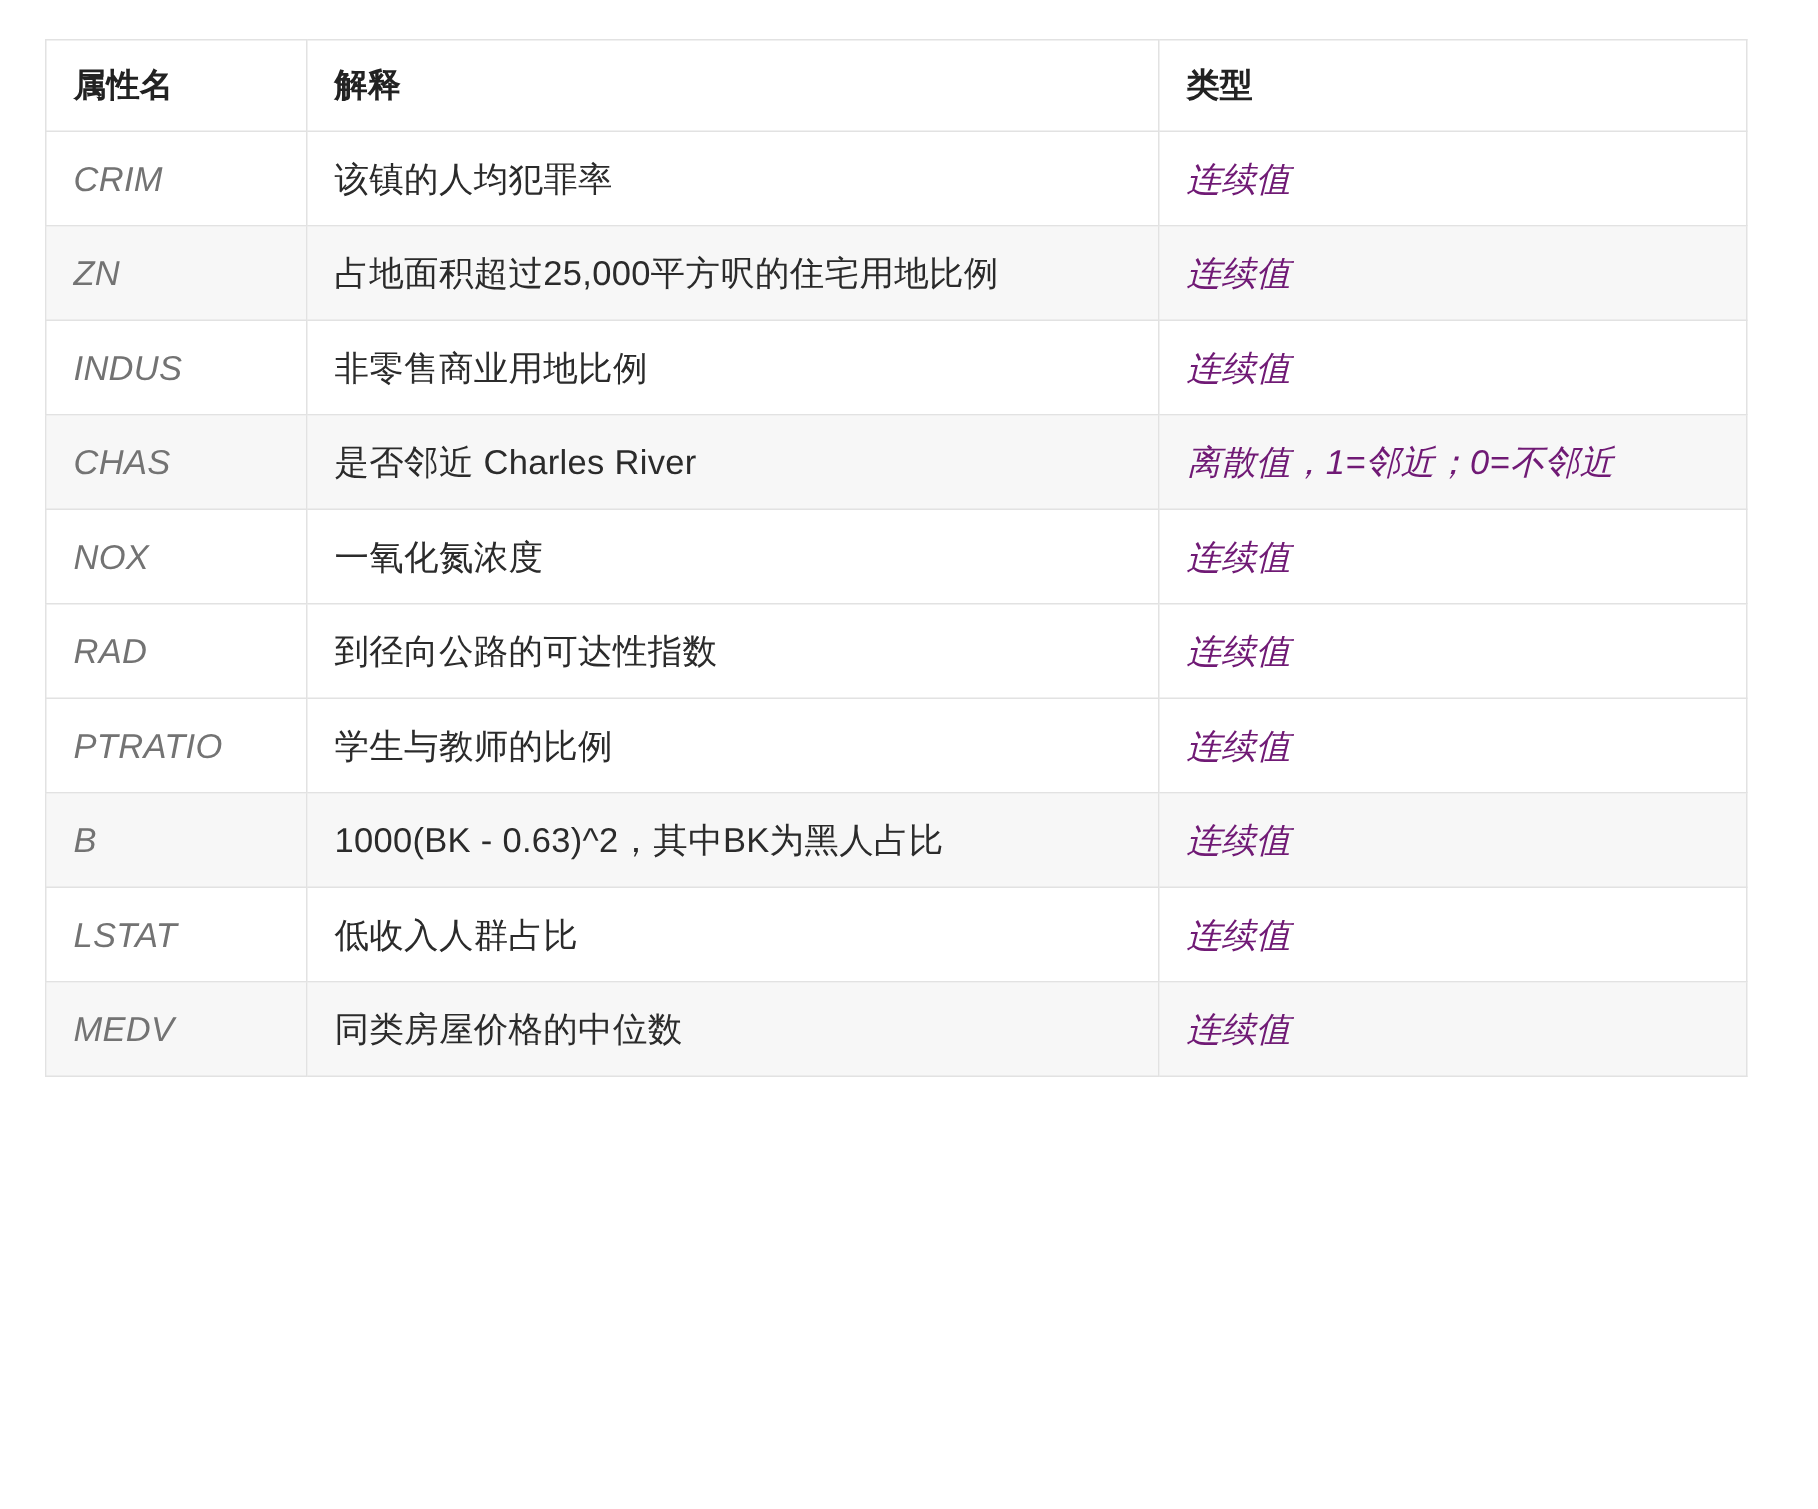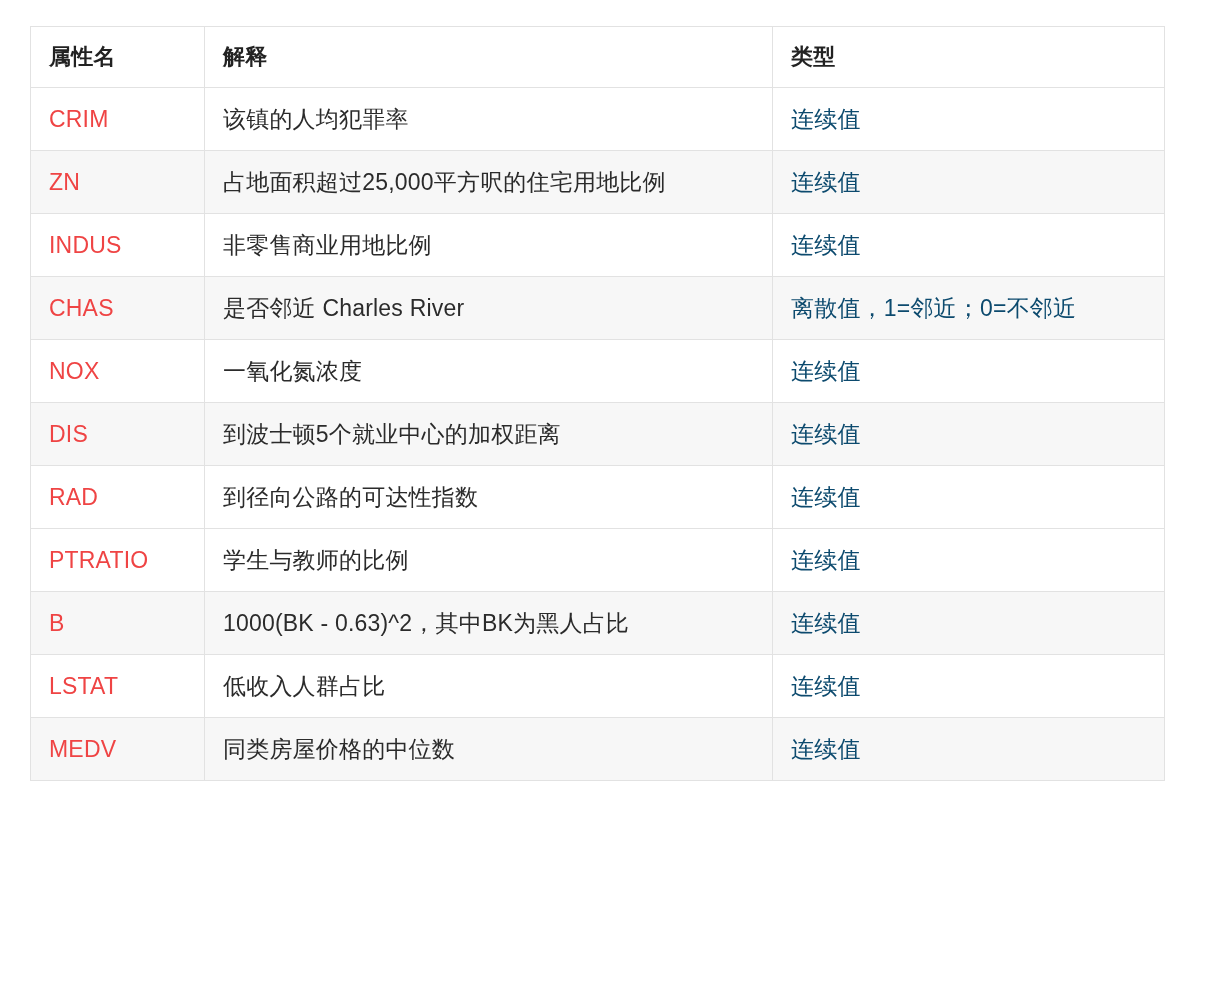--- a/index.html
+++ b/index.html
@@ -52,23 +52,23 @@
   table.attr-table thead th {
     background: #ffffff;
     font-weight: bold;
     color: #222222;
     font-size: 22px;
     height: 60px;
   }
   table.attr-table tbody tr.row-odd  td { background: #ffffff; }
   table.attr-table tbody tr.row-even td { background: #f7f7f7; }
 
-  table.attr-table td.cell-name { color: #ef4444; }
+  table.attr-table td.cell-name { color: #737373; font-style: italic; }
   table.attr-table td.cell-desc { color: #2b2b2b; }
-  table.attr-table td.cell-type { color: #0c4a6e; }
+  table.attr-table td.cell-type { color: #701a75; font-style: italic; }
 </style>
 </head>
 <body>
 
 <div class="page">
   <div class="table-wrap">
     <table class="attr-table">
       <colgroup>
         <col class="c-name">
         <col class="c-desc">
@@ -100,25 +100,20 @@
           <tr class="row-even">
             <td class="cell-name">CHAS</td>
             <td class="cell-desc">是否邻近 Charles River</td>
             <td class="cell-type">离散值，1=邻近；0=不邻近</td>
           </tr>
           <tr class="row-odd">
             <td class="cell-name">NOX</td>
             <td class="cell-desc">一氧化氮浓度</td>
             <td class="cell-type">连续值</td>
           </tr>
-          <tr class="row-even">
-            <td class="cell-name">DIS</td>
-            <td class="cell-desc">到波士顿5个就业中心的加权距离</td>
-            <td class="cell-type">连续值</td>
-          </tr>
           <tr class="row-odd">
             <td class="cell-name">RAD</td>
             <td class="cell-desc">到径向公路的可达性指数</td>
             <td class="cell-type">连续值</td>
           </tr>
           <tr class="row-odd">
             <td class="cell-name">PTRATIO</td>
             <td class="cell-desc">学生与教师的比例</td>
             <td class="cell-type">连续值</td>
           </tr>

